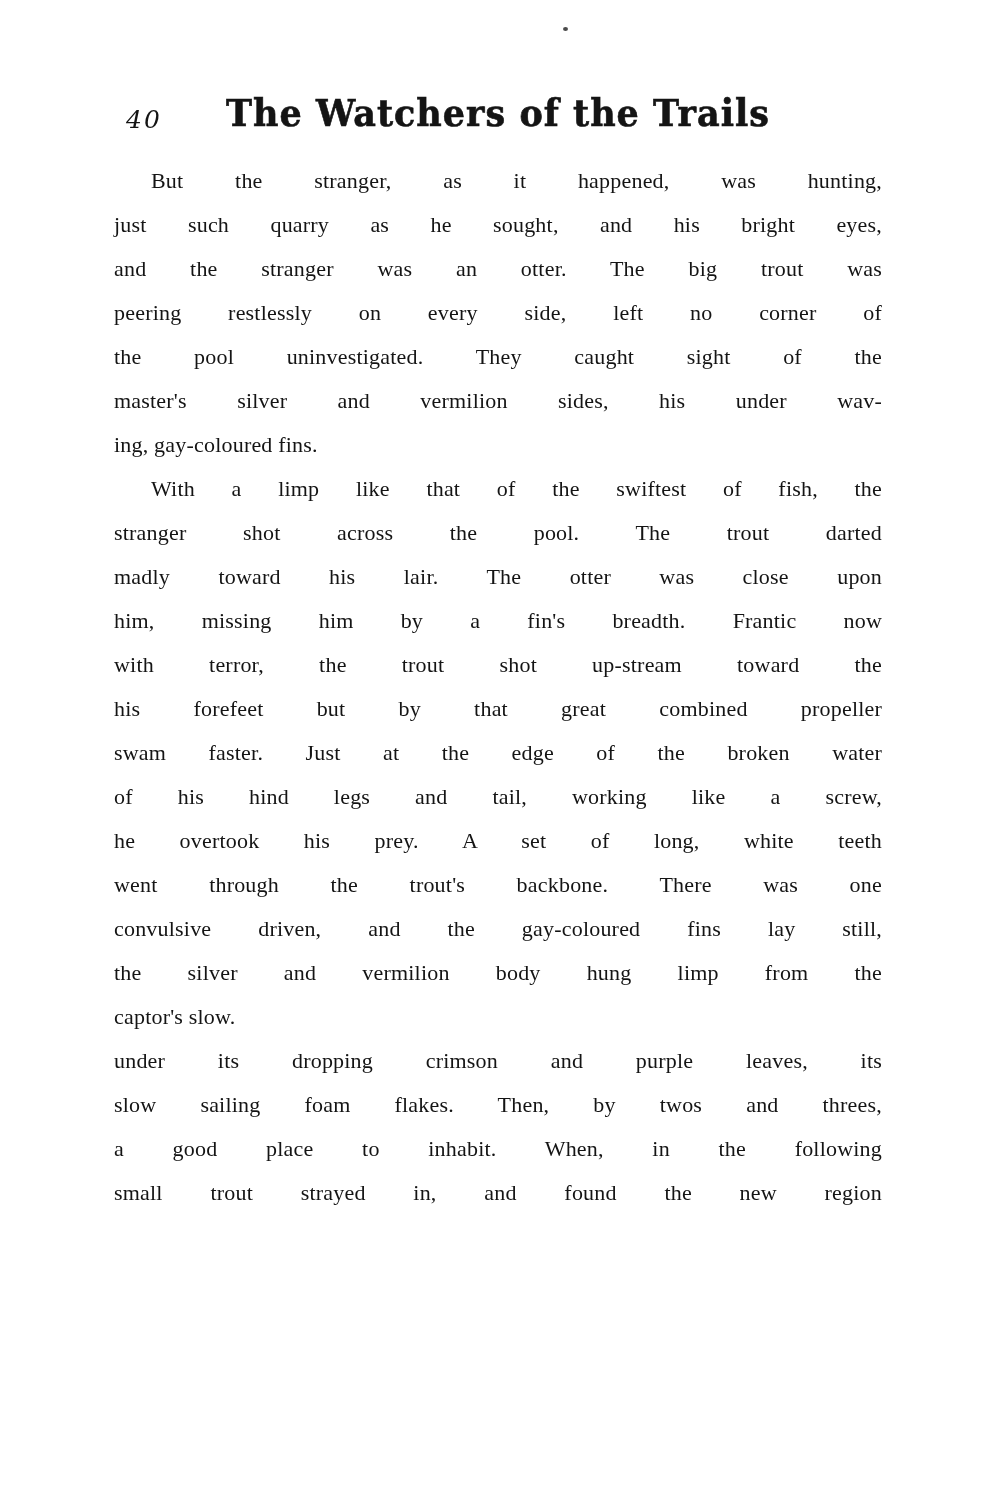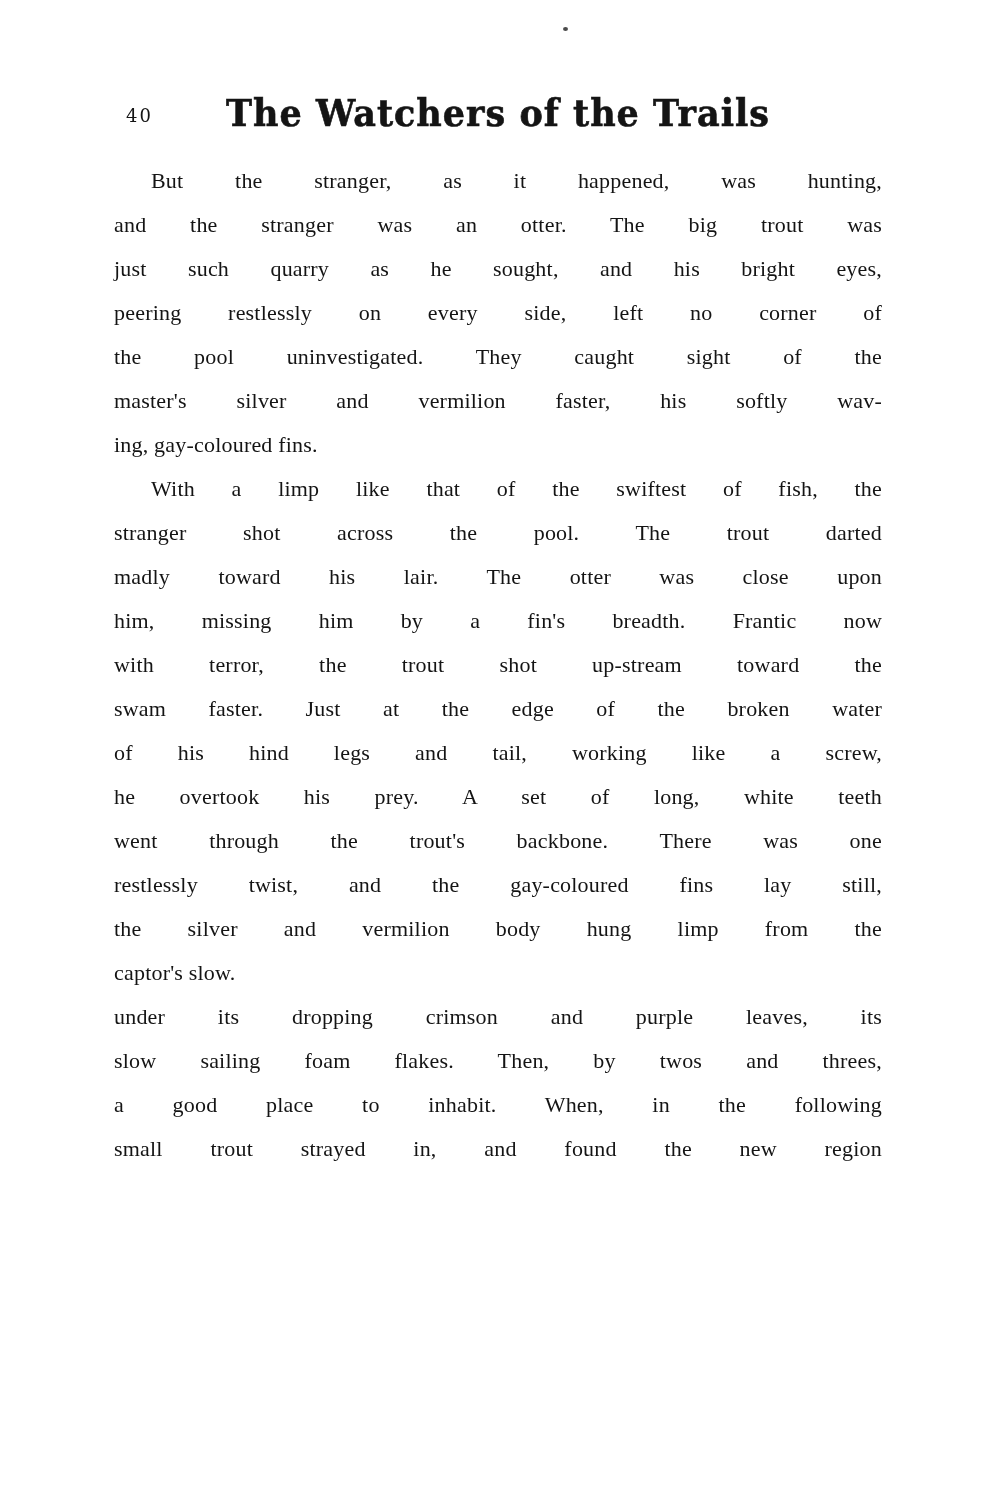--- a/index.html
+++ b/index.html
@@ -21,23 +21,24 @@
   }
   .pagehead {
     position: absolute;
     top: 92px; left: 114px;
     width: 768px;
     height: 48px;
   }
   .page-number {
     position: absolute;
     left: 12px; top: 13px;
-    font-size: 18px;
+    font-size: 25px;
     letter-spacing: 2px;
     font-family: "DejaVu Serif", serif;
+    font-style: italic;
   }
   .page-header {
     text-align: center;
     font-family: "DejaVu Serif", serif;
     font-weight: bold;
     font-size: 35px;
     letter-spacing: 1px;
     transform: scaleY(1.04);
     -webkit-text-stroke: 0.6px #141414;
   }
@@ -63,38 +64,39 @@
 <div class="speck"></div>
 
 <div class="pagehead">
   <span class="page-number">40</span>
   <div class="page-header">The Watchers of the Trails</div>
 </div>
 
 <div class="text-block">
   <div>
     <div class="ln ind">But the stranger, as it happened, was hunting,</div>
+    <div class="ln">just such quarry as he sought, and his bright eyes,</div>
     <div class="ln">and the stranger was an otter.  The big trout was</div>
-    <div class="ln">just such quarry as he sought, and his bright eyes,</div>
     <div class="ln">peering restlessly on every side, left no corner of</div>
     <div class="ln">the pool uninvestigated.  They caught sight of the</div>
-    <div class="ln">master's silver and vermilion faster, his softly wav-</div>
+    <div class="ln">master's silver and vermilion sides, his under wav-</div>
     <div class="ln end">ing, gay-coloured fins.</div>
   </div>
   <div>
     <div class="ln ind">With a limp like that of the swiftest of fish, the</div>
     <div class="ln">stranger shot across the pool.  The trout darted</div>
     <div class="ln">madly toward his lair.  The otter was close upon</div>
     <div class="ln">him, missing him by a fin's breadth.  Frantic now</div>
     <div class="ln">with terror, the trout shot up-stream toward the</div>
+    <div class="ln">his forefeet but by that great combined propeller</div>
     <div class="ln">swam faster.  Just at the edge of the broken water</div>
     <div class="ln">of his hind legs and tail, working like a screw,</div>
     <div class="ln">he overtook his prey.  A set of long, white teeth</div>
     <div class="ln">went through the trout's backbone.  There was one</div>
-    <div class="ln">restlessly twist, and the gay-coloured fins lay still,</div>
+    <div class="ln">convulsive driven, and the gay-coloured fins lay still,</div>
     <div class="ln">the silver and vermilion body hung limp from the</div>
     <div class="ln end">captor's slow.</div>
   </div>
   <div>
     <div class="ln">under its dropping crimson and purple leaves, its</div>
     <div class="ln">slow sailing foam flakes.  Then, by twos and threes,</div>
     <div class="ln">a good place to inhabit.  When, in the following</div>
     <div class="ln">small trout strayed in, and found the new region</div>
   </div>
 </div>

